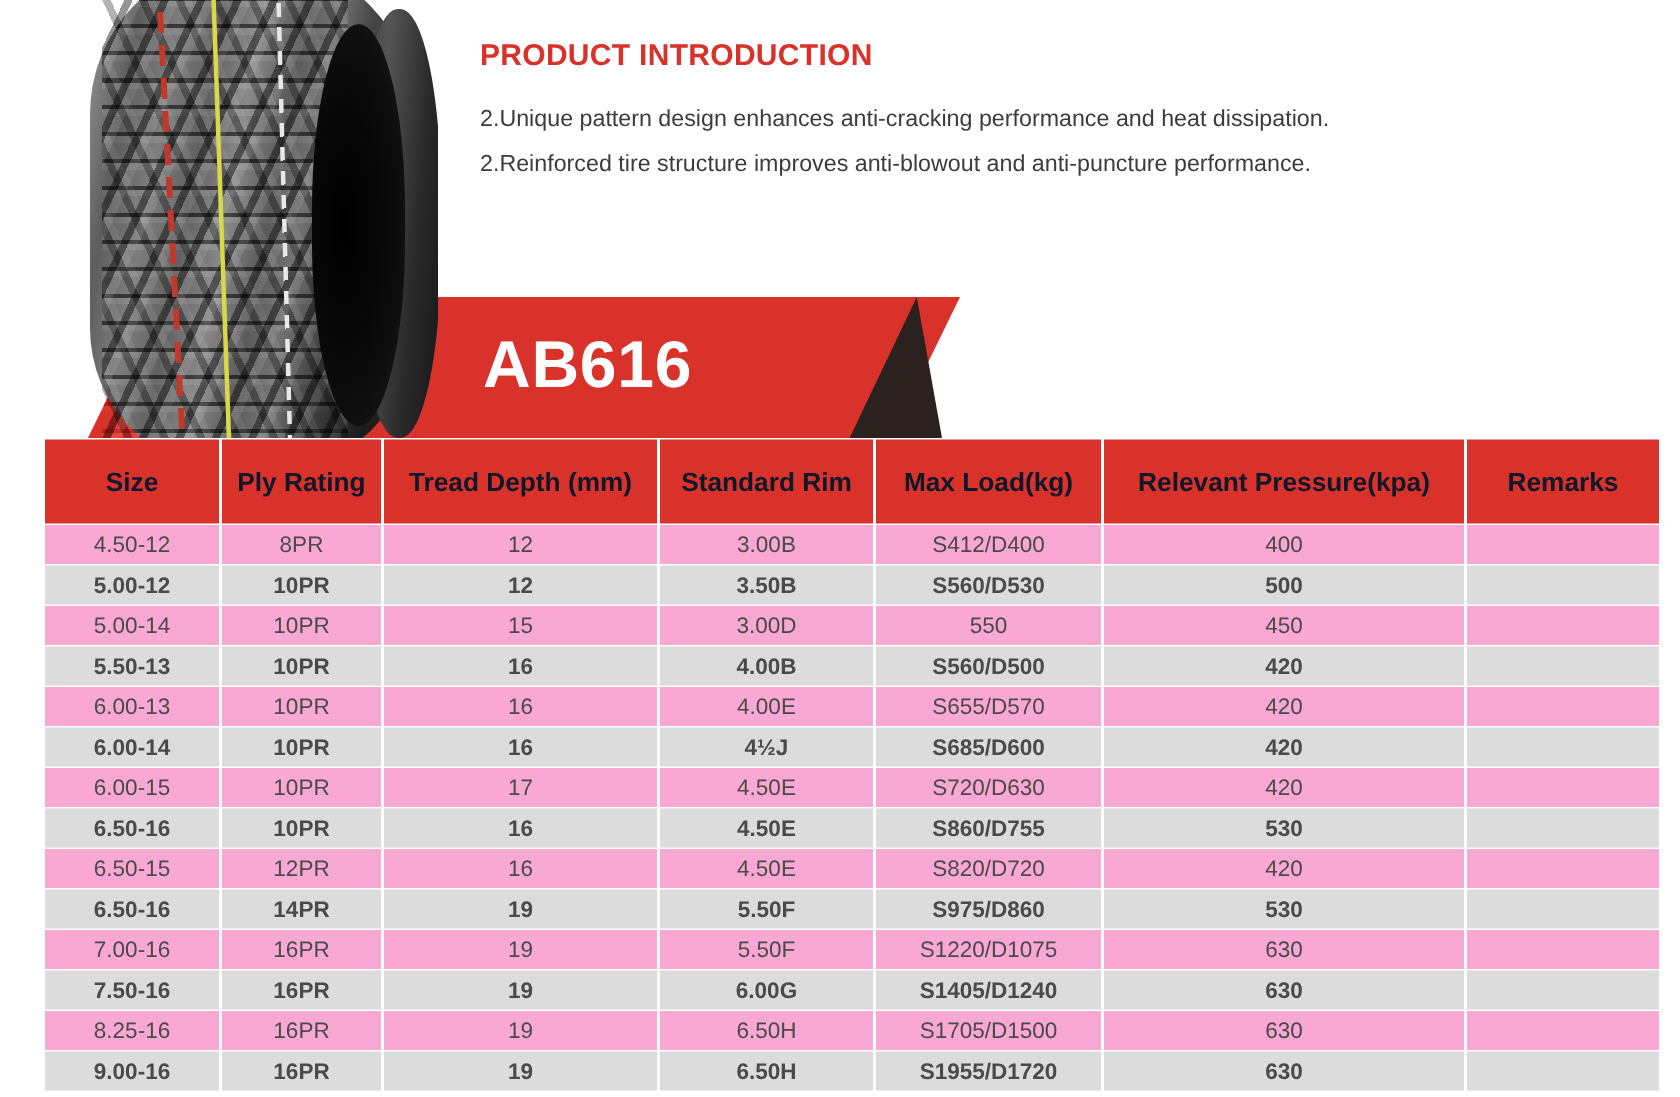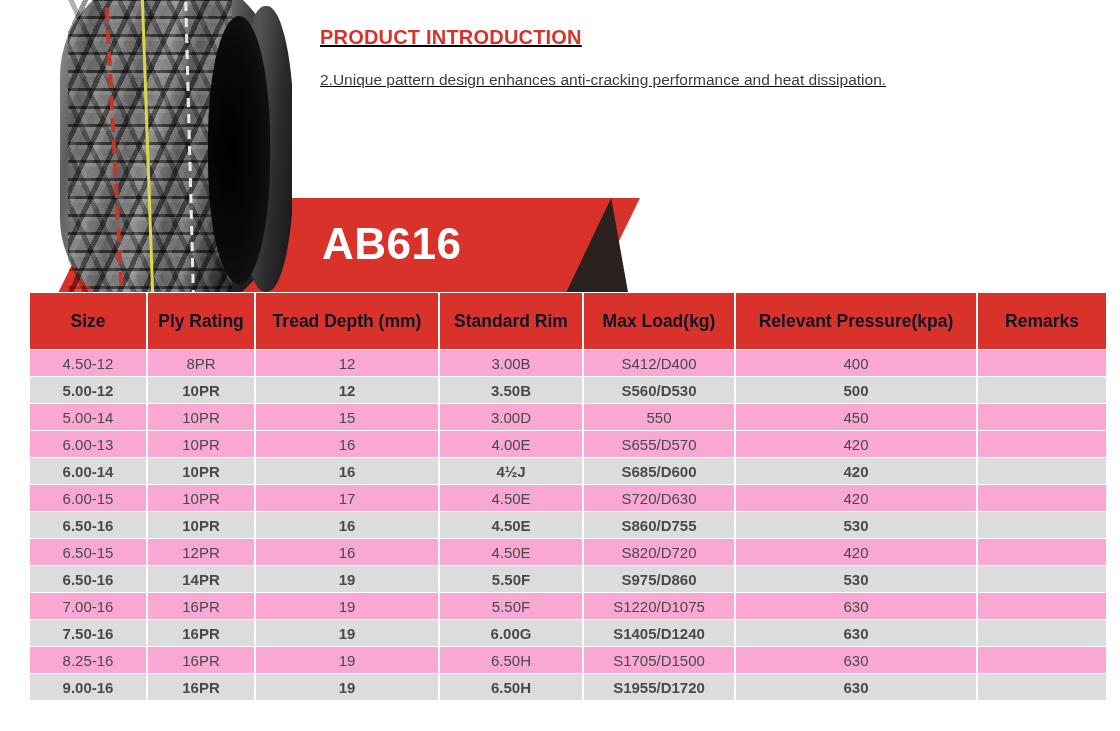--- a/index.html
+++ b/index.html
@@ -137,21 +137,20 @@
       #e8e8e8 0px, #e8e8e8 9px, transparent 9px, transparent 16px);
     transform: rotate(-1.5deg);
     width: 3px;
   }
 
   
   #intro {
     position: absolute;
     left: 320px; top: 26px;
     width: 700px;
-    text-decoration: underline;
   }
   #intro .title {
     color: #D8322A;
     font-size: 20px;
     font-weight: bold;
     letter-spacing: 0.2px;
     margin: 0 0 16px 0;
   }
   #intro .line {
     color: #3c3c3c;
@@ -214,20 +213,21 @@
       <div class="tire-shoulder"></div>
       <div class="tire-cavity"></div>
     </div>
 
     <div class="banner-label">AB616</div>
   </div>
 
   <div id="intro">
     <div class="title">PRODUCT INTRODUCTION</div>
     <div class="line">2.Unique pattern design enhances anti-cracking performance and heat dissipation.</div>
+    <div class="line">2.Reinforced tire structure improves anti-blowout and anti-puncture performance.</div>
   </div>
 
   <table id="spec-table">
     <colgroup>
       <col style="width:116px">
       <col style="width:106px">
       <col style="width:182px">
       <col style="width:142px">
       <col style="width:150px">
       <col style="width:240px">
@@ -265,20 +265,29 @@
         </tr>
         <tr class="odd">
           <td>5.00-14</td>
           <td>10PR</td>
           <td>15</td>
           <td>3.00D</td>
           <td>550</td>
           <td>450</td>
           <td></td>
         </tr>
+        <tr class="even">
+          <td>5.50-13</td>
+          <td>10PR</td>
+          <td>16</td>
+          <td>4.00B</td>
+          <td>S560/D500</td>
+          <td>420</td>
+          <td></td>
+        </tr>
         <tr class="odd">
           <td>6.00-13</td>
           <td>10PR</td>
           <td>16</td>
           <td>4.00E</td>
           <td>S655/D570</td>
           <td>420</td>
           <td></td>
         </tr>
         <tr class="even">

